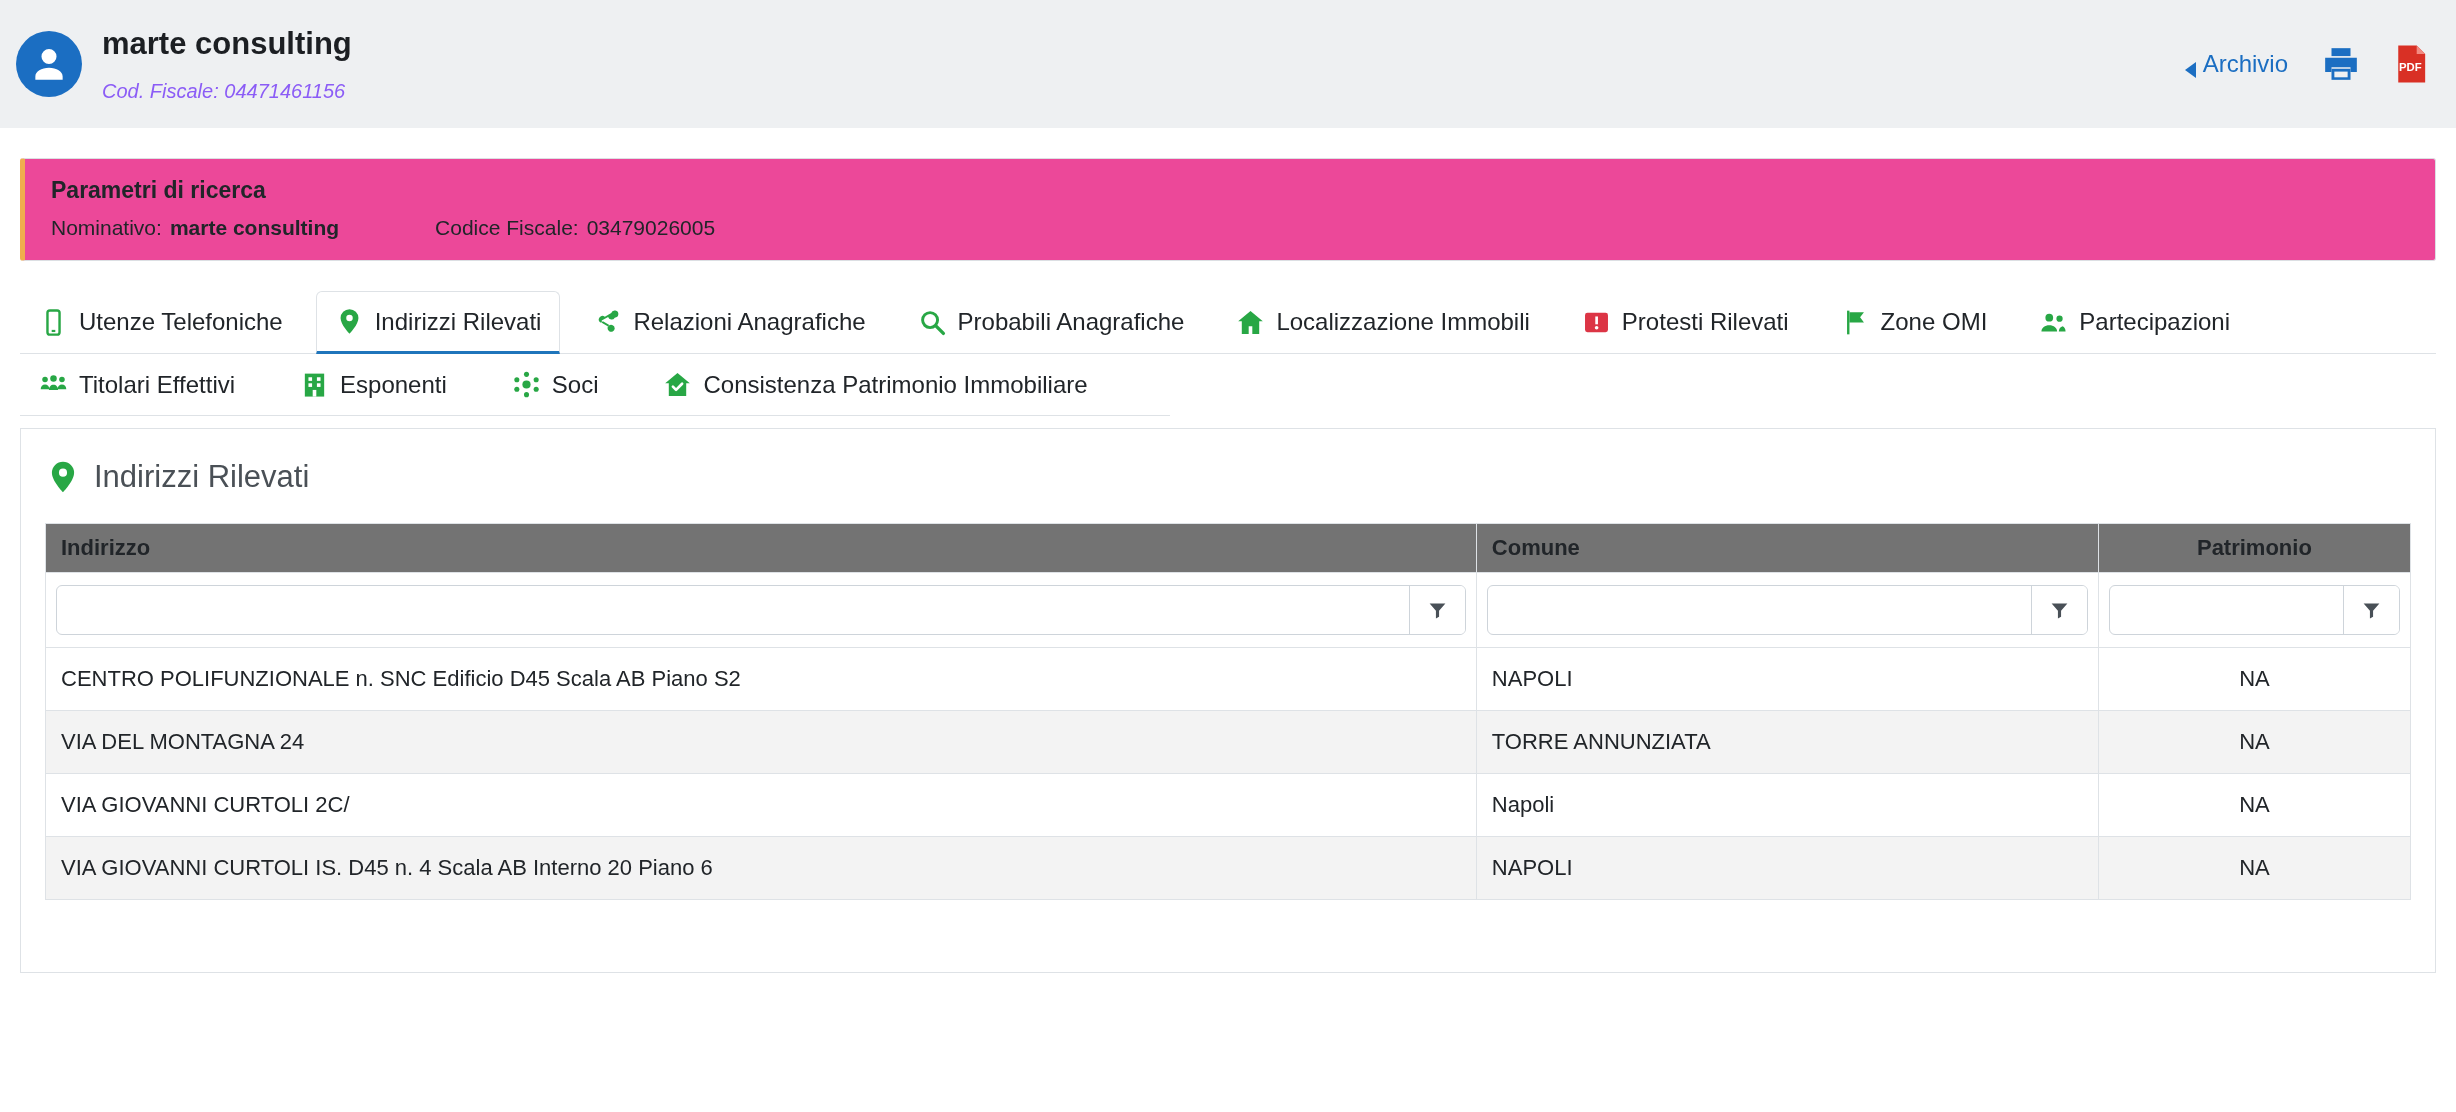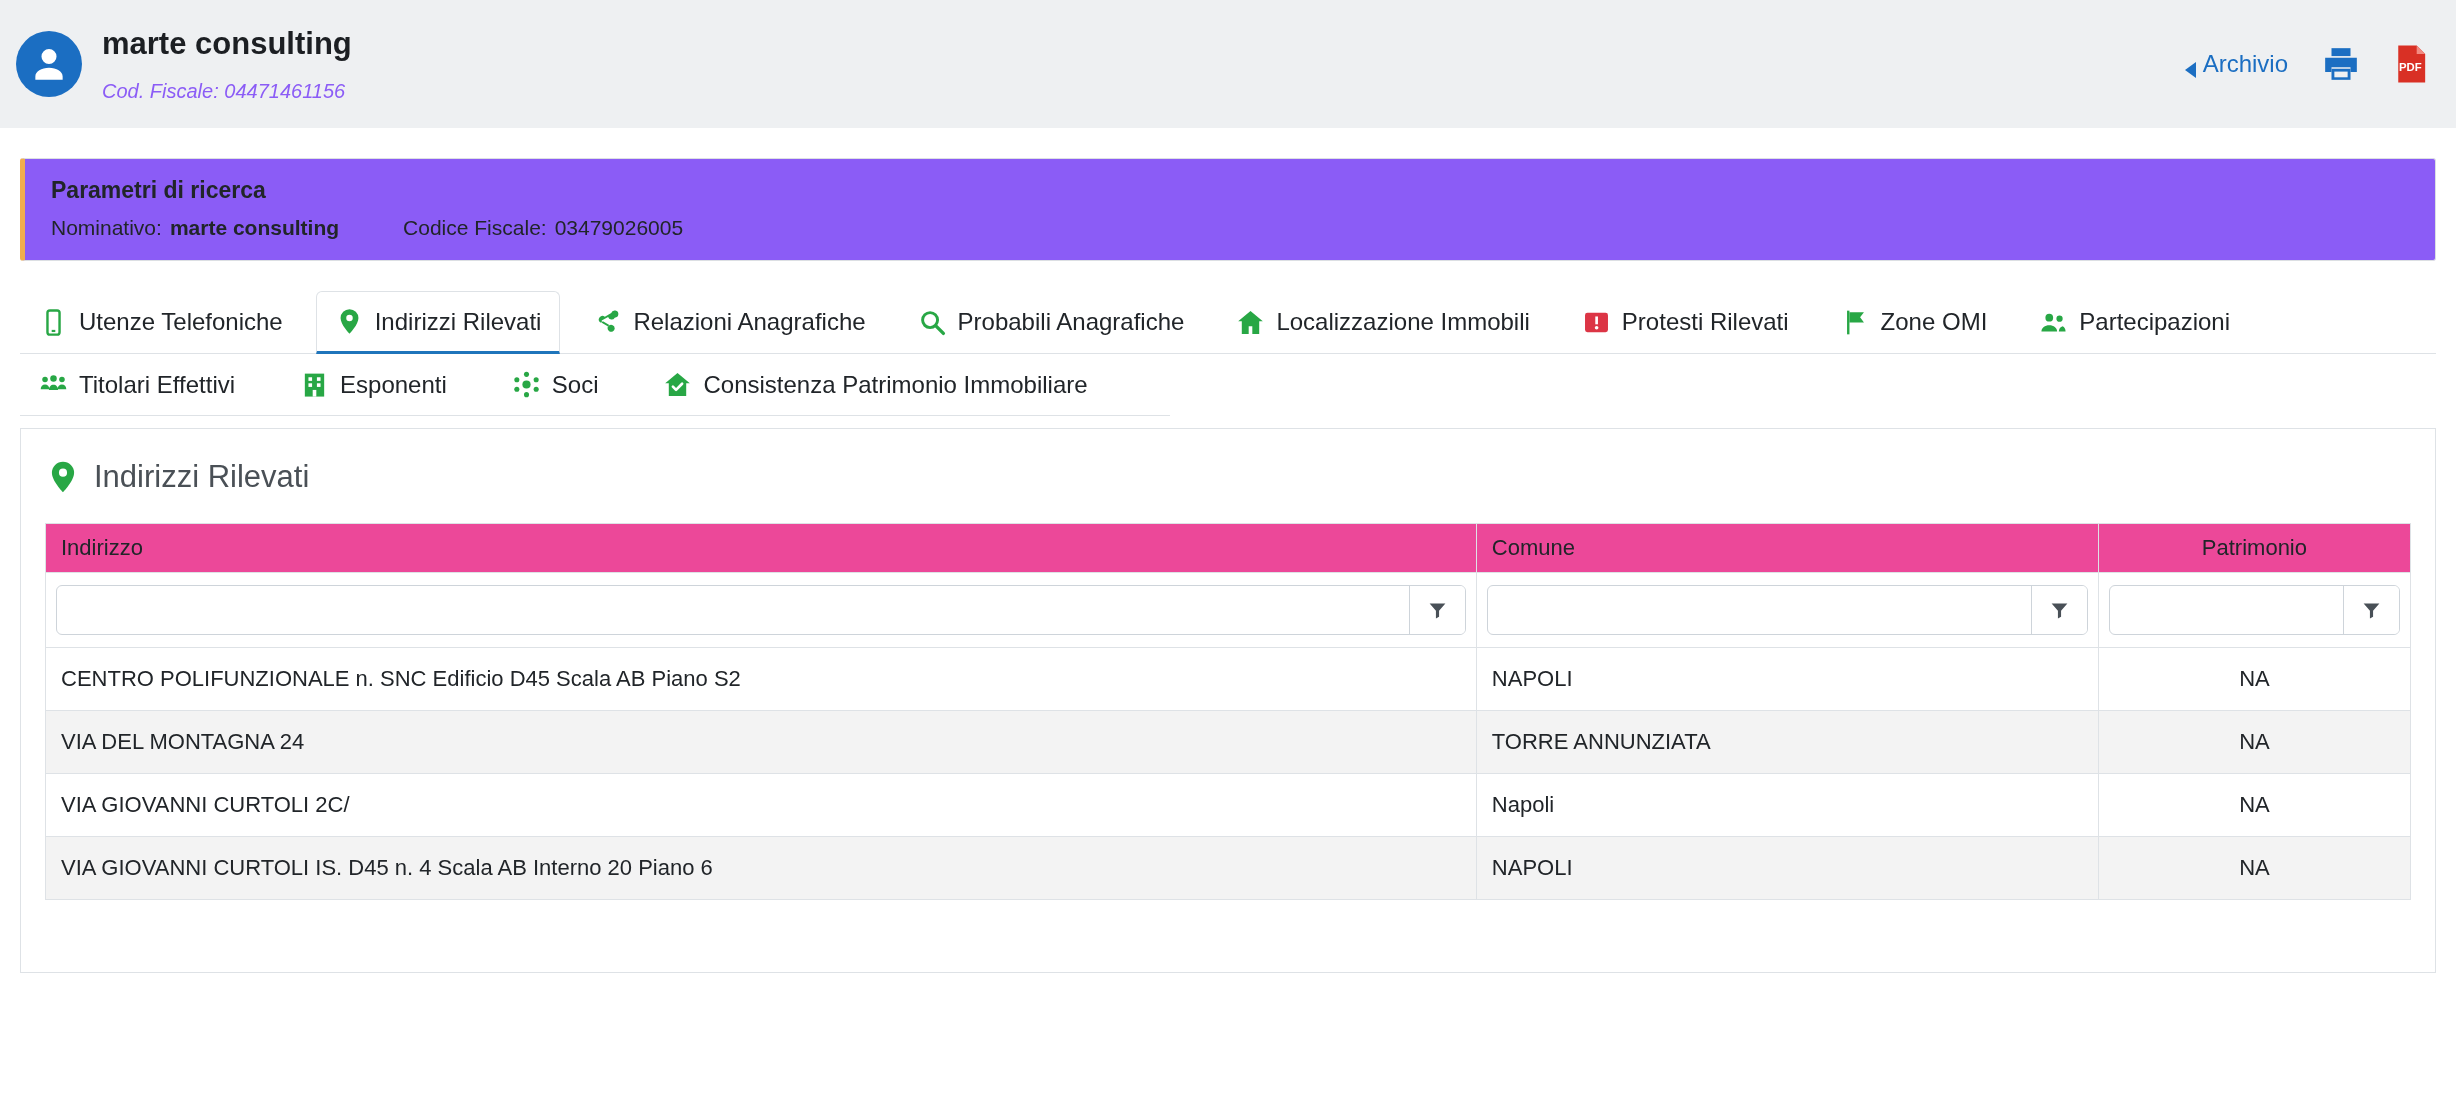--- a/index.html
+++ b/index.html
@@ -30,27 +30,27 @@
   .header-right { margin-left:auto; display:flex; align-items:center; gap:34px; }
   .archive-link { display:flex; align-items:flex-end; gap:7px; color:#1b6ec2; font-size:24px; cursor:pointer; }
   .tri-left { width:0; height:0; border-top:8px solid transparent; border-bottom:8px solid transparent; border-right:11px solid #1b6ec2; }
   .print-icon svg { width:38px; height:38px; color:#1b6ec2; }
   .pdf-icon svg { width:34px; height:40px; }
   .icon-btn { cursor:pointer; display:flex; align-items:center; }
 
   
   .params {
     margin:30px 20px 0 20px;
-    background:#8b5cf6;
+    background:#ec4899;
     border:1px solid #dcdfe3; border-left:5px solid #f0ad4e;
     border-radius:3px;
     padding:18px 26px 20px 26px;
   }
   .params-title { font-size:23px; font-weight:bold; margin-bottom:12px; }
-  .params-line { font-size:21px; display:flex; gap:64px; color:#212529; }
+  .params-line { font-size:21px; display:flex; gap:96px; color:#212529; }
   .params-line b { font-weight:bold; }
   .param-item { display:flex; gap:8px; }
 
   
   .tabs-row {
     display:flex; align-items:stretch;
     margin:0 20px; border-bottom:1px solid #dee2e6;
   }
   .tabs-row1 { margin-top:30px;align-items:center; }
   .tabs-row2 { width:fit-content; min-width:1150px;gap:13px; }
@@ -76,21 +76,21 @@
     margin:12px 20px 0 20px;
     background:#fff; border:1px solid #dee2e6;
     padding:30px 24px 72px 24px;
   }
   .section-head { display:flex; align-items:center; gap:13px; font-size:31px; color:#4a5056; margin-bottom:28px; }
   .section-head svg { width:36px; height:36px; color:#28a745; }
 
   
   table { width:100%; border-collapse:collapse; font-size:22px; table-layout:fixed; }
   th, td { border:1px solid #dee2e6; }
-  th { font-weight:normal; text-align:left; padding:11px 15px; background:#ec4899; color:#212529; }
+  th { font-weight:bold; text-align:left; padding:11px 15px; background:#737373; color:#212529; }
   th.center { text-align:center; }
   td { padding:18px 15px; color:#212529; overflow:hidden; }
   td.center { text-align:center; }
   tbody.data tr:nth-child(even) { background:#f3f3f3; }
   .filter-cell { padding:12px 10px; background:#fff; }
 
   .fgroup {
     display:flex; align-items:stretch; height:50px;
     border:1px solid #ced4da; border-radius:6px; background:#fff; overflow:hidden;
   }

